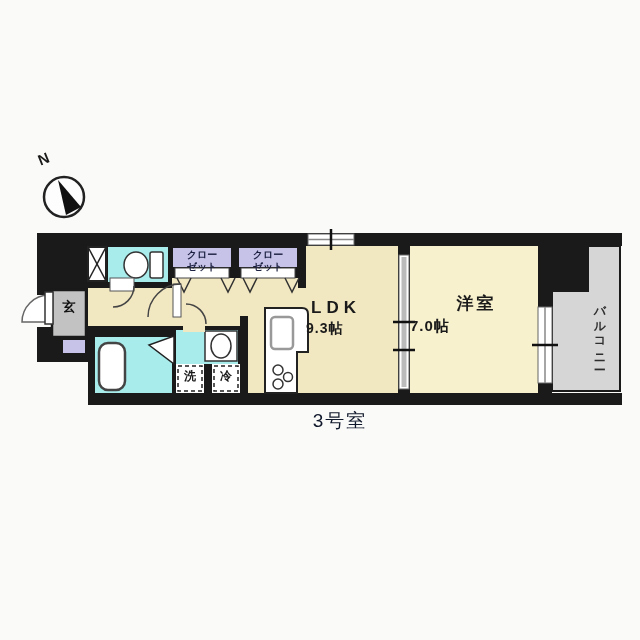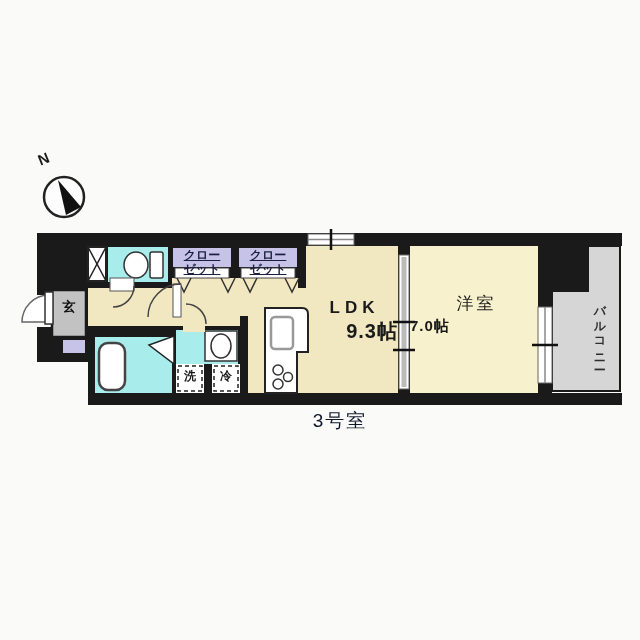--- a/index.html
+++ b/index.html
@@ -6,26 +6,26 @@
   body{
     width:640px;height:640px;background:#fafaf8;
     font-family:"Liberation Sans","DejaVu Sans",sans-serif;
     position:relative;overflow:hidden;
   }
   .stage{position:absolute;left:0;top:0;width:640px;height:640px;}
   svg{position:absolute;left:0;top:0;}
   .lbl{position:absolute;color:#1a1a1a;line-height:1.15;}
   .north{left:38px;top:150px;font-size:15px;font-weight:bold;transform:rotate(-22deg);}
   .genkan{left:52px;top:300px;width:34px;text-align:center;font-size:13px;font-weight:bold;color:#111;}
-  .closet{width:60px;text-align:center;font-size:12px;font-weight:bold;color:#1c2040;white-space:pre-line;top:249px;text-decoration:underline;}
+  .closet{width:60px;text-align:center;font-size:10px;font-weight:bold;color:#1c2040;white-space:pre-line;top:249px;}
   .closet1{left:172px;}
   .closet2{left:238px;}
-  .ldk-name{left:306px;top:298px;width:92px;text-align:center;font-size:17px;font-weight:bold;letter-spacing:5px;text-indent:5px;}
-  .ldk-size{left:306px;top:320px;width:92px;text-align:right;font-size:20px;font-weight:bold;letter-spacing:1px;}
-  .yo-name{left:410px;top:294px;width:130px;text-align:center;font-size:17px;font-weight:normal;letter-spacing:3px;text-indent:3px;}
+  .ldk-name{left:306px;top:298px;width:92px;text-align:left;font-size:17px;font-weight:bold;letter-spacing:5px;text-indent:5px;}
+  .ldk-size{left:306px;top:320px;width:92px;text-align:left;font-size:14px;font-weight:bold;letter-spacing:1px;}
+  .yo-name{left:410px;top:294px;width:130px;text-align:center;font-size:17px;font-weight:bold;letter-spacing:3px;text-indent:3px;}
   .yo-size{left:410px;top:317px;width:128px;text-align:left;font-size:15px;font-weight:bold;letter-spacing:1px;}
   .balcony{left:592px;top:296px;height:96px;writing-mode:vertical-rl;font-size:12px;font-weight:bold;letter-spacing:3px;color:#2e2e2e;}
   .washer{left:178px;top:370px;width:24px;text-align:center;font-size:12px;font-weight:bold;}
   .fridge{left:214px;top:370px;width:24px;text-align:center;font-size:12px;font-weight:bold;}
   .unit{left:270px;top:410px;width:140px;text-align:center;font-size:19px;letter-spacing:2px;color:#0f172a;}
 </style>
 </head>
 <body>
 
 <div class="stage">

